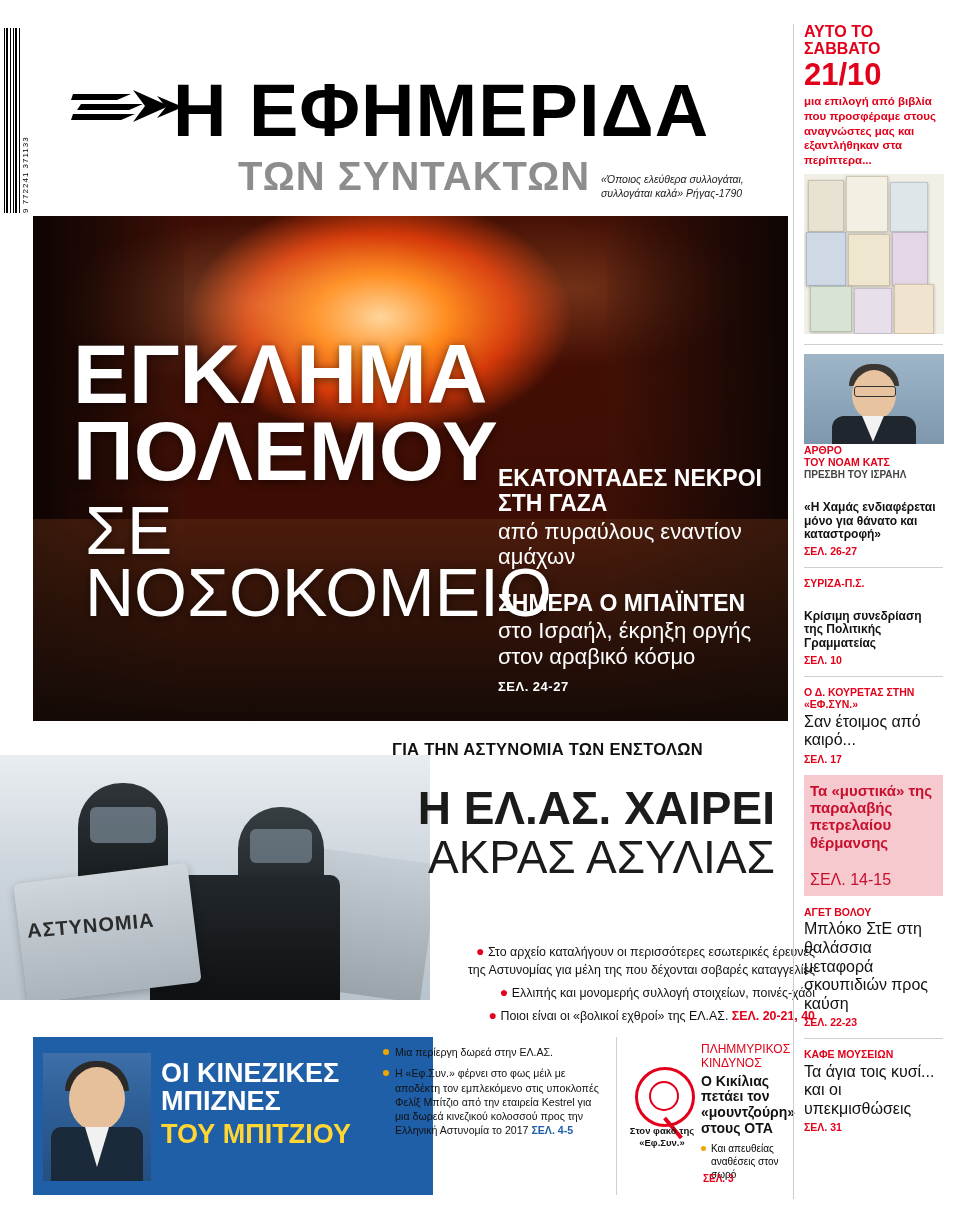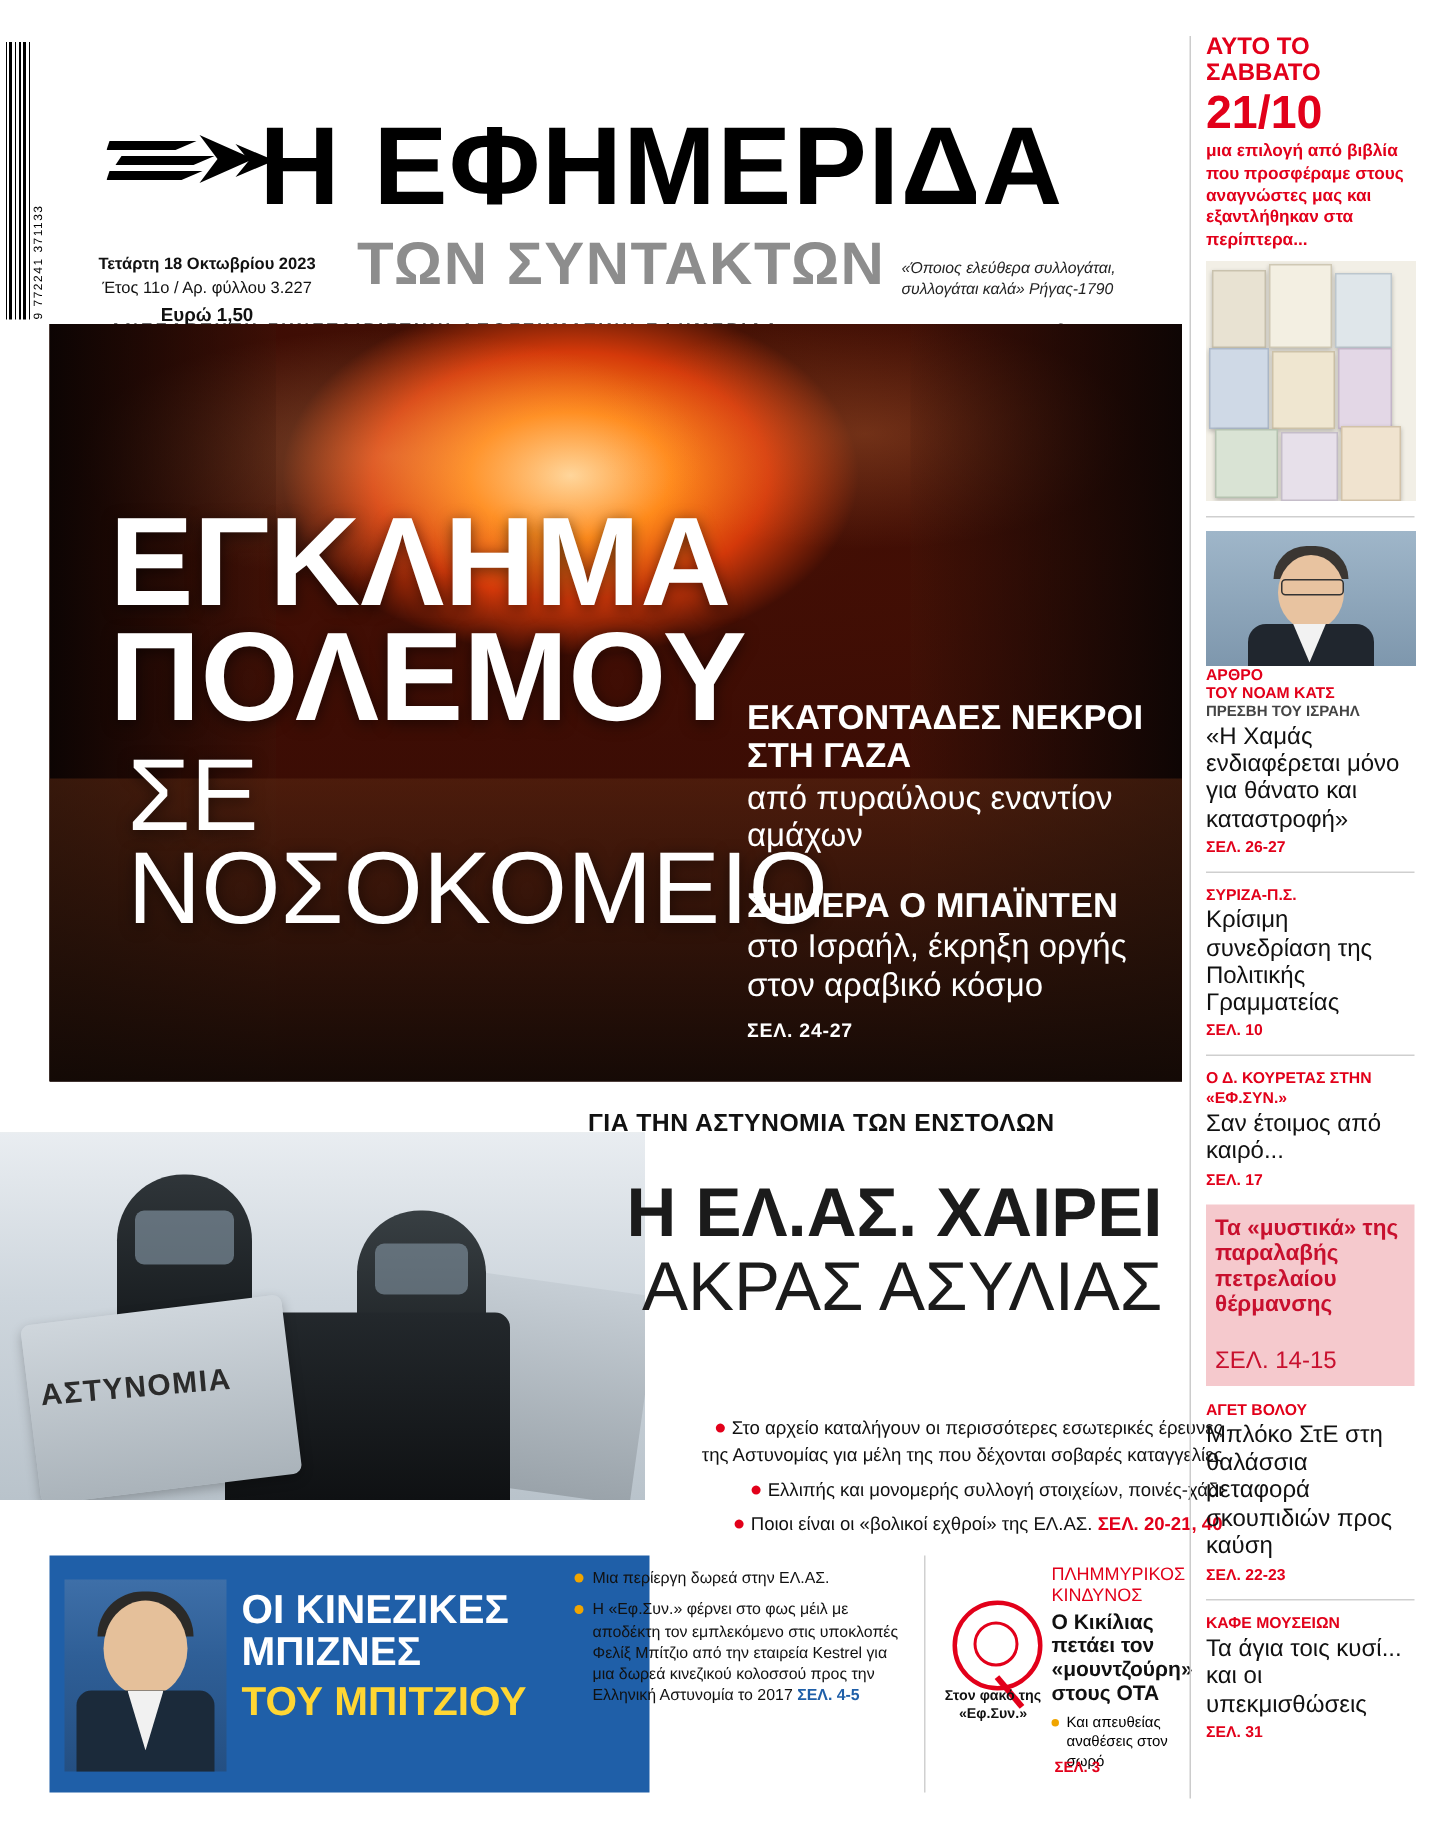--- a/index.html
+++ b/index.html
@@ -303,21 +303,21 @@
   }
   .author-photo .suit{
     position:absolute;left:28px;top:62px;width:84px;height:30px;background:#20262e;border-radius:12px 12px 0 0;
   }
   .author-photo .shirt{
     position:absolute;left:58px;top:62px;width:22px;height:26px;background:#f2f2f2;clip-path:polygon(0 0,100% 0,50% 100%);
   }
 
   .rail .kick{font-size:10.5px;font-weight:bold;color:#e2001a;line-height:1.2;}
   .rail .kick2{font-size:10px;font-weight:bold;color:#444;line-height:1.2;margin-bottom:2px;}
-  .rail .hl{font-size:16px;font-weight:normal;line-height:1.14;color:#111;margin-top:2px;}
+  .rail .hl{font-size:12px;font-weight:bold;line-height:1.14;color:#111;margin-top:20px;}
   .rail .hl-reg{font-size:16px;font-weight:normal;line-height:1.16;color:#111;margin-top:2px;}
   .rail .pg{font-size:10.5px;font-weight:bold;color:#e2001a;margin-top:3px;}
 
   .redbox{
     background:#f5c9cd;padding:7px 6px;margin-bottom:10px;
   }
   .redbox .t{font-size:15px;font-weight:bold;color:#c8102e;line-height:1.15;}
   .redbox .pg{font-size:16px;font-weight:normal;color:#c8102e;margin-top:20px;}
 </style>
 </head>
@@ -343,25 +343,20 @@
             <path d="M62 4 L98 20 L62 36 L74 20 Z"></path>
             <path d="M86 10 L112 21 L86 32 L95 21 Z"></path>
           </g>
         </svg>
       </div>
 
       <div class="paper-title">Η ΕΦΗΜΕΡΙΔΑ</div>
       <div class="paper-sub">ΤΩΝ ΣΥΝΤΑΚΤΩΝ</div>
       <div class="paper-tagline">ΑΝΕΞΑΡΤΗΤΗ ΣΥΝΕΤΑΙΡΙΣΤΙΚΗ ΑΠΟΓΕΥΜΑΤΙΝΗ ΕΦΗΜΕΡΙΔΑ</div>
 
-      <div class="issue-info">
-        <div class="date">Τετάρτη 18 Οκτωβρίου 2023</div>
-        <div>Έτος 11ο / Αρ. φύλλου 3.227</div>
-        <div class="price">Ευρώ 1,50</div>
-      </div>
 
       <div class="motto">«Όποιος ελεύθερα συλλογάται, συλλογάται καλά» Ρήγας-1790</div>
       <div class="website">www.efsyn.gr</div>
     </div>
   </div>
 
   <div class="hero">
     <div class="fire"></div>
     <div class="smoke"></div>
     <div class="bld-l"></div>

